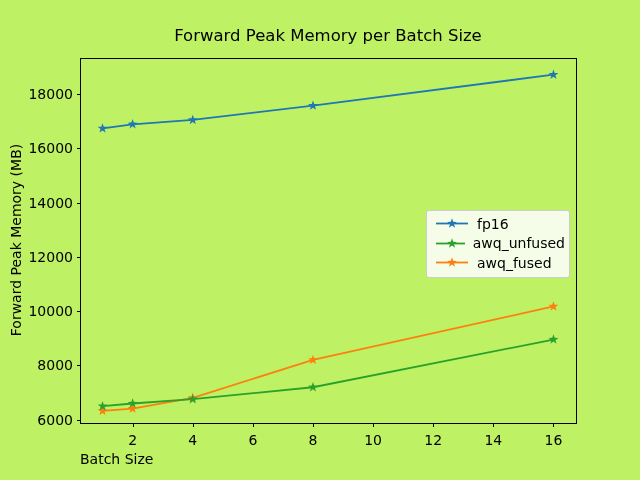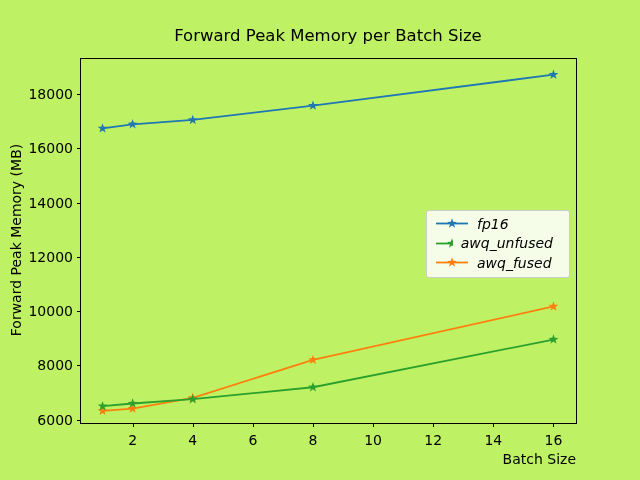--- a/index.html
+++ b/index.html
@@ -1,28 +1,28 @@
 <!DOCTYPE html>
 <html><head>
 <meta charset="utf-8">
 <style>
   html,body{margin:0;padding:0;background:#fff;}
   .figure{position:relative;width:640px;height:480px;background:#bef264;
     font-family:"DejaVu Sans",sans-serif;overflow:hidden;}
   .title{position:absolute;left:80px;top:26px;width:496px;text-align:center;
     font-size:16.5px;color:#000;}
-  .xlabel{position:absolute;left:80px;top:451px;width:496px;text-align:right;
+  .xlabel{position:absolute;left:80px;top:451px;width:496px;text-align:left;
     font-size:14px;color:#000;}
   .ylabel{position:absolute;left:16px;top:240px;transform:translate(-50%,-50%) rotate(-90deg);
     font-size:14px;color:#000;white-space:nowrap;}
   svg.plot{position:absolute;left:0;top:0;}
   svg.plot text{font-family:"DejaVu Sans",sans-serif;font-size:14px;fill:#000;}
   .legend{position:absolute;left:426px;top:210px;width:144px;box-sizing:border-box;
     border:1px solid #cccccc;border-radius:3px;background:rgba(255,255,255,0.85);
-    padding:3px 16px 4px 8px;font-style:italic;}
+    padding:3px 4px 4px 8px;}
   .legend-item{display:flex;align-items:center;height:19.6px;gap:8px;}
   .legend-item span{font-size:14px;color:#000;white-space:nowrap;}
 </style>
 </head>
 <body>
 
 <div class="figure">
   <div class="title">Forward Peak Memory per Batch Size</div>
   <div class="ylabel">Forward Peak Memory (MB)</div>
   <div class="xlabel">Batch Size</div>

